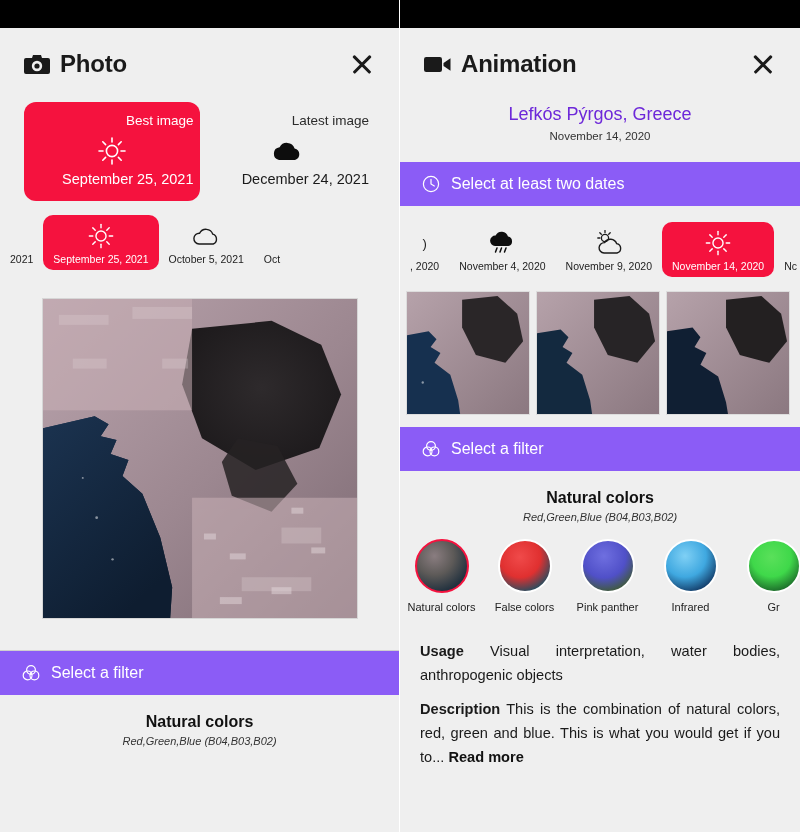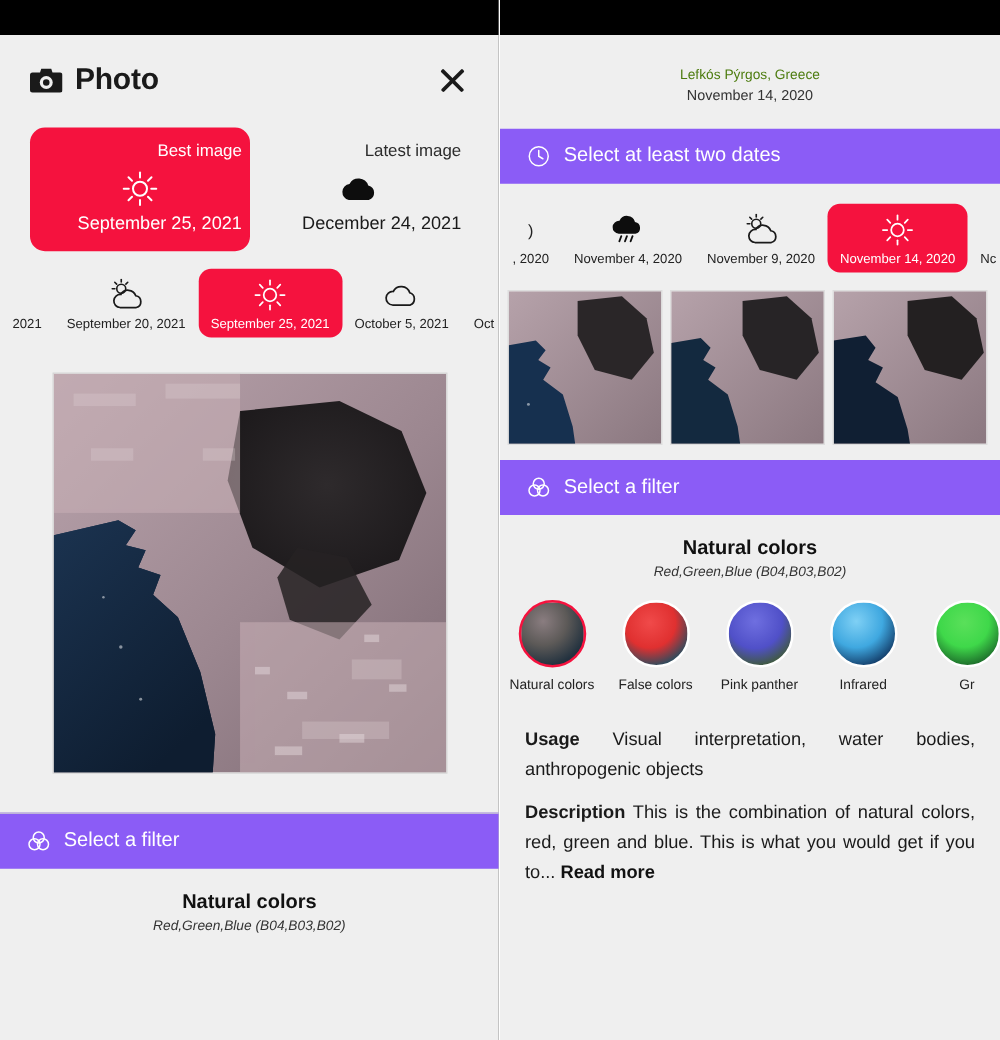--- a/index.html
+++ b/index.html
@@ -88,21 +88,21 @@
   }
   .gray-bar.top-border { border-top: 1px solid #cfcfcf; }
 
   
   .filter-title-wrap { text-align: center; padding: 18px 10px 0 10px; }
   .filter-title { font-size: 16px; font-weight: bold; color: #111; }
   .filter-sub { font-size: 11px; font-style: italic; color: #333; margin-top: 4px; }
 
   
   .loc-wrap { text-align: center; padding: 26px 10px 0 10px; }
-  .loc-name { font-size: 11px; color: #4d7c0f; }
+  .loc-name { font-size: 18px; color: #6d28d9; }
   .loc-date { font-size: 11.5px; color: #333; margin-top: 5px; }
 
   .thumb-row { display: flex; gap: 6px; padding: 14px 6px 12px 6px; justify-content: flex-start; }
   .thumb { width: 124px; height: 124px; border: 1px solid #dddddd; flex: 0 0 auto; }
 
   .filters-row {
     display: flex; align-items: flex-start; gap: 0;
     padding: 16px 0 12px 0; white-space: nowrap; overflow: hidden;
   }
   .filter-item { flex: 0 0 auto; width: 83px; text-align: center; cursor: pointer; }
@@ -173,35 +173,20 @@
           </svg>
         </div>
         <div class="card-date">December 24, 2021</div>
       </div>
     </div>
 
     <div class="timeline">
       <div class="tl-item edge">
         <div class="tl-icon"></div>
         <div class="tl-date">2021</div>
-      </div>
-      <div class="tl-item">
-        <div class="tl-icon">
-          <svg width="32" height="26" viewBox="0 0 32 26">
-            <circle cx="12" cy="8" r="3.6" fill="none" stroke="#1a1a1a" stroke-width="1.3"></circle>
-            <g stroke="#1a1a1a" stroke-width="1.3" stroke-linecap="round">
-              <line x1="12" y1="0.5" x2="12" y2="2.6"></line>
-              <line x1="4.8" y1="8" x2="6.9" y2="8"></line>
-              <line x1="6.8" y1="2.8" x2="8.3" y2="4.3"></line>
-              <line x1="17.2" y1="2.8" x2="15.7" y2="4.3"></line>
-            </g>
-            <path d="M11 23 A5 5 0 0 1 11.6 12.6 A6.6 6.6 0 0 1 23.6 13.6 A4.8 4.8 0 0 1 24 23 Z" fill="none" stroke="#1a1a1a" stroke-width="1.4"></path>
-          </svg>
-        </div>
-        <div class="tl-date">September 20, 2021</div>
       </div>
       <div class="tl-item selected">
         <div class="tl-icon">
           <svg width="28" height="28" viewBox="0 0 30 30">
             <circle cx="15" cy="15" r="5.4" fill="none" stroke="#ffffff" stroke-width="1.5"></circle>
             <g stroke="#ffffff" stroke-width="1.5" stroke-linecap="round">
               <line x1="15" y1="2.5" x2="15" y2="6.2"></line>
               <line x1="15" y1="23.8" x2="15" y2="27.5"></line>
               <line x1="2.5" y1="15" x2="6.2" y2="15"></line>
               <line x1="23.8" y1="15" x2="27.5" y2="15"></line>
@@ -295,20 +280,32 @@
         <div class="filter-sub">Red,Green,Blue (B04,B03,B02)</div>
       </div>
     </div>
   </div>
 
   <div class="divider"></div>
 
   <div class="panel right">
     <div class="statusbar"></div>
 
+    <div class="header">
+      <div class="header-left">
+        <span class="icon-vid">
+          <svg width="27" height="19" viewBox="0 0 27 19">
+            <rect x="0" y="2" width="18" height="15" rx="2.2" fill="#1a1a1a"></rect>
+            <path d="M19.5 8 L26.5 3.2 L26.5 15.8 L19.5 11 Z" fill="#1a1a1a"></path>
+          </svg>
+        </span>
+        <span class="header-title">Animation</span>
+      </div>
+      <div class="close-btn"></div>
+    </div>
 
     <div class="loc-wrap">
       <div class="loc-name">Lefkós Pýrgos, Greece</div>
       <div class="loc-date">November 14, 2020</div>
     </div>
 
     <div class="gray-bar" style="margin-top:20px;">
       <span>
         <svg width="18" height="18" viewBox="0 0 18 18">
           <circle cx="9" cy="9" r="7.6" fill="none" stroke="#ffffff" stroke-width="1.2"></circle>

